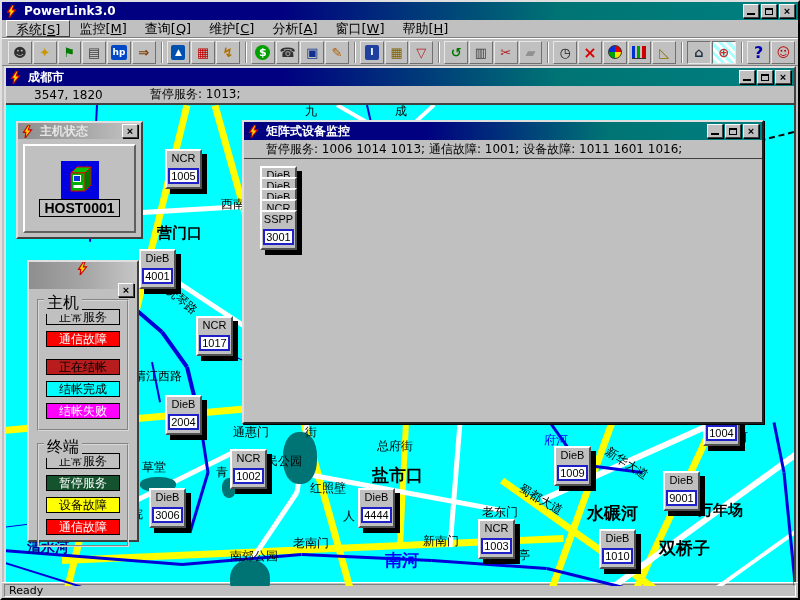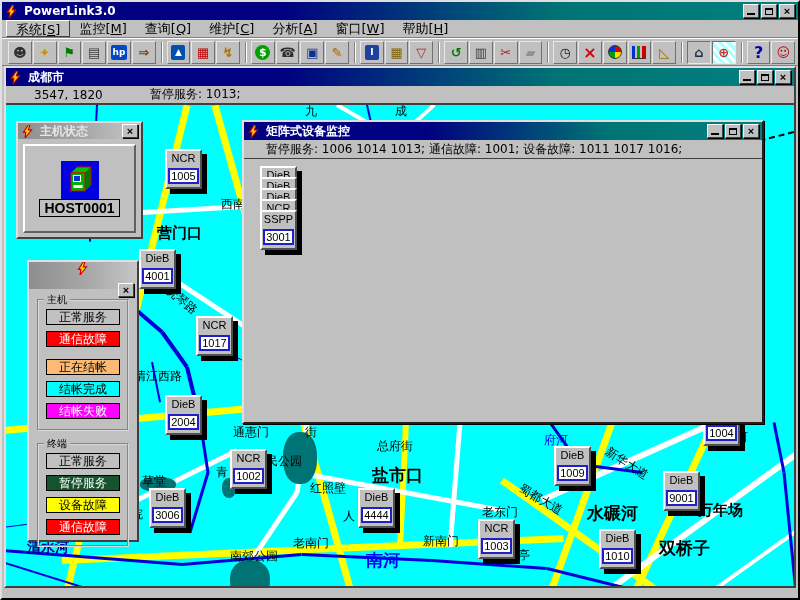--- a/index.html
+++ b/index.html
@@ -91,21 +91,21 @@
   .host-icon{width:38px;height:38px;}
   .host-label{border:1px solid #000;background:#c0c0c0;color:#000;font-weight:bold;
               font-size:14px;padding:0 4px;font-family:"Liberation Sans",sans-serif;}
 
   
   .legend-window{position:absolute;left:21px;top:155px;width:112px;height:282px;z-index:7;
                  background:#c0c0c0;border:2px solid;border-color:#dfdfdf #404040 #404040 #dfdfdf;}
   .legend-window .titlebar{height:27px;flex-direction:column;}
   .legend-body{padding:10px 8px 4px 8px;}
   .lgroup{position:relative;border:2px groove #d8d8d8;margin-bottom:12px;padding:8px 6px 4px 6px;}
-  .lgroup-label{position:absolute;top:-8px;left:5px;background:#c0c0c0;font-size:10px;padding:0 3px;color:#000;}
+  .lgroup-label{position:absolute;top:-8px;left:5px;background:#c0c0c0;font-size:16px;padding:0 3px;color:#000;}
   .chip{height:16px;line-height:14px;text-align:center;font-size:12px;border:1px solid #000;
         margin:0 1px 6px 1px;}
 
   
   .matrix-window{position:absolute;left:236px;top:15px;width:522px;height:304px;z-index:10;
                  background:#c0c0c0;border:2px solid;border-color:#dfdfdf #202020 #202020 #dfdfdf;
                  box-shadow:1px 1px 0 #000;}
   .matrix-status{height:19px;line-height:18px;background:#c0c0c0;border-bottom:1px solid #404040;
                  font-size:12px;color:#000;padding-left:22px;white-space:nowrap;overflow:hidden;}
   .matrix-grid{padding:7px 0 0 16px;}
@@ -327,26 +327,26 @@
         <div class="dashdot" style="left: 744px; top: 37px; width: 55px; transform: rotate(-14deg); z-index: 1;"></div>
         <div class="maplabel" style="left: 299px; top: 0px; z-index: 2;">九</div>
         <div class="maplabel" style="left: 389px; top: 0px; z-index: 2;">成</div>
         <div class="maplabel" style="left: 215px; top: 93px; z-index: 2;">西南</div>
         <div class="maplabel" style="left: 151px; top: 120px; z-index: 2; font-size: 15px; font-weight: bold;">营门口</div>
         <div class="maplabel" style="left: 166px; top: 179px; z-index: 2; transform: rotate(40deg);">抚琴路</div>
         <div class="maplabel" style="left: 128px; top: 265px; z-index: 2;">清江西路</div>
         <div class="maplabel" style="left: 227px; top: 321px; z-index: 2;">通惠门</div>
         <div class="maplabel" style="left: 248px; top: 350px; z-index: 2;">人民公园</div>
         <div class="maplabel" style="left: 210px; top: 361px; z-index: 2;">青</div>
-        <div class="maplabel" style="left: 136px; top: 370px; z-index: 2;">草堂</div>
+        <div class="maplabel" style="left: 136px; top: 356px; z-index: 2;">草堂</div>
         <div class="maplabel" style="left: 125px; top: 403px; z-index: 2;">浣</div>
         <div class="maplabel" style="left: 21px; top: 435px; z-index: 2; font-size: 14px; font-weight: bold; color: rgb(0, 0, 144);">清水河</div>
         <div class="maplabel" style="left: 224px; top: 445px; z-index: 2;">南郊公园</div>
         <div class="maplabel" style="left: 287px; top: 432px; z-index: 2; font-family: Liberation Serif, serif;">老南门</div>
-        <div class="maplabel" style="left: 360px; top: 446px; z-index: 2; font-size: 17px; font-weight: bold; color: rgb(0, 0, 255);">南河</div>
+        <div class="maplabel" style="left: 379px; top: 446px; z-index: 2; font-size: 17px; font-weight: bold; color: rgb(0, 0, 255);">南河</div>
         <div class="maplabel" style="left: 417px; top: 430px; z-index: 2;">新南门</div>
         <div class="maplabel" style="left: 476px; top: 401px; z-index: 2;">老东门</div>
         <div class="maplabel" style="left: 488px; top: 444px; z-index: 2;">合江亭</div>
         <div class="maplabel" style="left: 299px; top: 321px; z-index: 2;">街</div>
         <div class="maplabel" style="left: 371px; top: 335px; z-index: 2;">总府街</div>
         <div class="maplabel" style="left: 366px; top: 361px; z-index: 2; font-size: 17px; font-weight: bold;">盐市口</div>
         <div class="maplabel" style="left: 304px; top: 377px; z-index: 2;">红照壁</div>
         <div class="maplabel" style="left: 337px; top: 405px; z-index: 2;">人</div>
         <div class="maplabel" style="left: 538px; top: 329px; z-index: 2; color: rgb(0, 0, 255);">府河</div>
         <div class="maplabel" style="left: 730px; top: 326px; z-index: 2; color: rgb(0, 0, 144);">河</div>
@@ -407,21 +407,21 @@
             <div class="winbtn">
                 <span class="g-clo">×</span>
               </div>
           </div>
         </div>
         <div class="legend-body" id="legend-body">
             <div class="lgroup">
               <span class="lgroup-label">主机</span>
               <div class="chip" style="background: rgb(192, 192, 192); color: rgb(0, 0, 0);">正常服务</div>
               <div class="chip" style="background: rgb(255, 0, 0); color: rgb(255, 255, 255);">通信故障</div>
-              <div class="chip" style="background: #fdba74; color: rgb(0, 0, 0); margin-top: 12px;">正在结帐</div>
+              <div class="chip" style="background: #b91c1c; color: rgb(0, 0, 0); margin-top: 12px;">正在结帐</div>
               <div class="chip" style="background: rgb(0, 255, 255); color: rgb(0, 0, 0);">结帐完成</div>
               <div class="chip" style="background: rgb(255, 0, 255); color: rgb(255, 255, 255);">结帐失败</div>
             </div>
             <div class="lgroup">
               <span class="lgroup-label">终端</span>
               <div class="chip" style="background: rgb(192, 192, 192); color: rgb(0, 0, 0);">正常服务</div>
               <div class="chip" style="background: #14532d; color: rgb(255, 255, 255);">暂停服务</div>
               <div class="chip" style="background: rgb(255, 255, 0); color: rgb(0, 0, 0);">设备故障</div>
               <div class="chip" style="background: rgb(255, 0, 0); color: rgb(255, 255, 255);">通信故障</div>
             </div>
@@ -441,21 +441,21 @@
                 <span class="g-min"></span>
               </div>
             <div class="winbtn">
                 <span class="g-res"></span>
               </div>
             <div class="winbtn">
                 <span class="g-clo">×</span>
               </div>
           </div>
         </div>
-        <div class="matrix-status">暂停服务:  1006  1014  1013;  通信故障:  1001;  设备故障:  1011  1017  1016;</div>
+        <div class="matrix-status">暂停服务:  1006  1014  1013;  通信故障:  1001;  设备故障:  1011  1601  1016;</div>
         <div class="matrix-grid" id="matrix-grid">
             <div class="mrow">
               <div class="device s-normal"><div class="dev-type">DieB</div><div class="dev-num">1000</div></div>
               <div class="device s-comm"><div class="dev-type">DieB</div><div class="dev-num">1001</div></div>
               <div class="device s-normal"><div class="dev-type">DieB</div><div class="dev-num">1002</div></div>
               <div class="device s-normal"><div class="dev-type">DieB</div><div class="dev-num">1003</div></div>
               <div class="device s-normal"><div class="dev-type">DieB</div><div class="dev-num">1004</div></div>
               <div class="device s-normal"><div class="dev-type">DieB</div><div class="dev-num">1005</div></div>
               <div class="device s-suspend"><div class="dev-type">DieB</div><div class="dev-num">1006</div></div>
               <div class="device s-normal"><div class="dev-type">DieB</div><div class="dev-num">1007</div></div>
@@ -513,14 +513,17 @@
               <div class="device s-normal"><div class="dev-type">NCR</div><div class="dev-num">1019</div></div>
               <div class="device s-normal"><div class="dev-type">NCR</div><div class="dev-num">1020</div></div>
               <div class="device s-normal"><div class="dev-type">ATM</div><div class="dev-num">2006</div></div>
               <div class="device s-normal"><div class="dev-type">SSPP</div><div class="dev-num">3001</div></div>
             </div>
           </div>
       </div>
       </div>
   </div>
 
+  <div class="statusbar">
+    <div class="pane">Ready</div>
+  </div>
 
 </div>
 
 </body></html>

